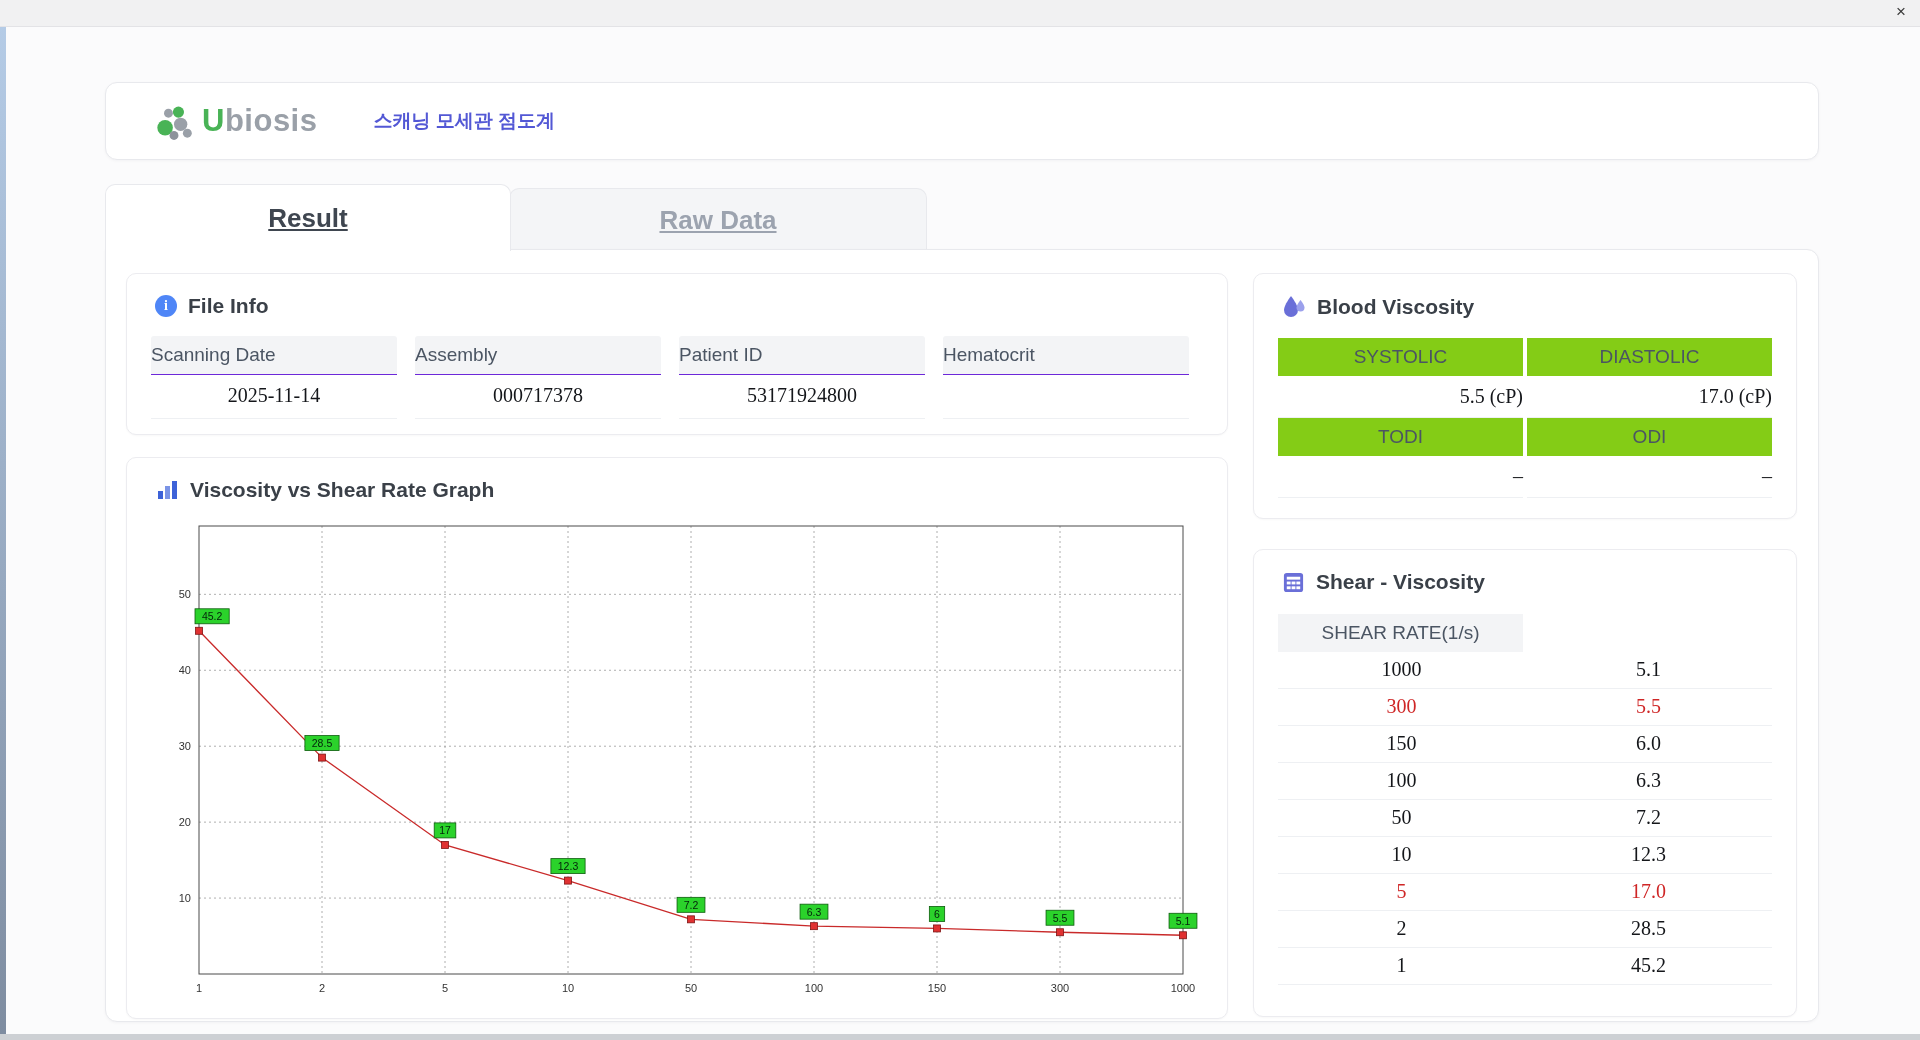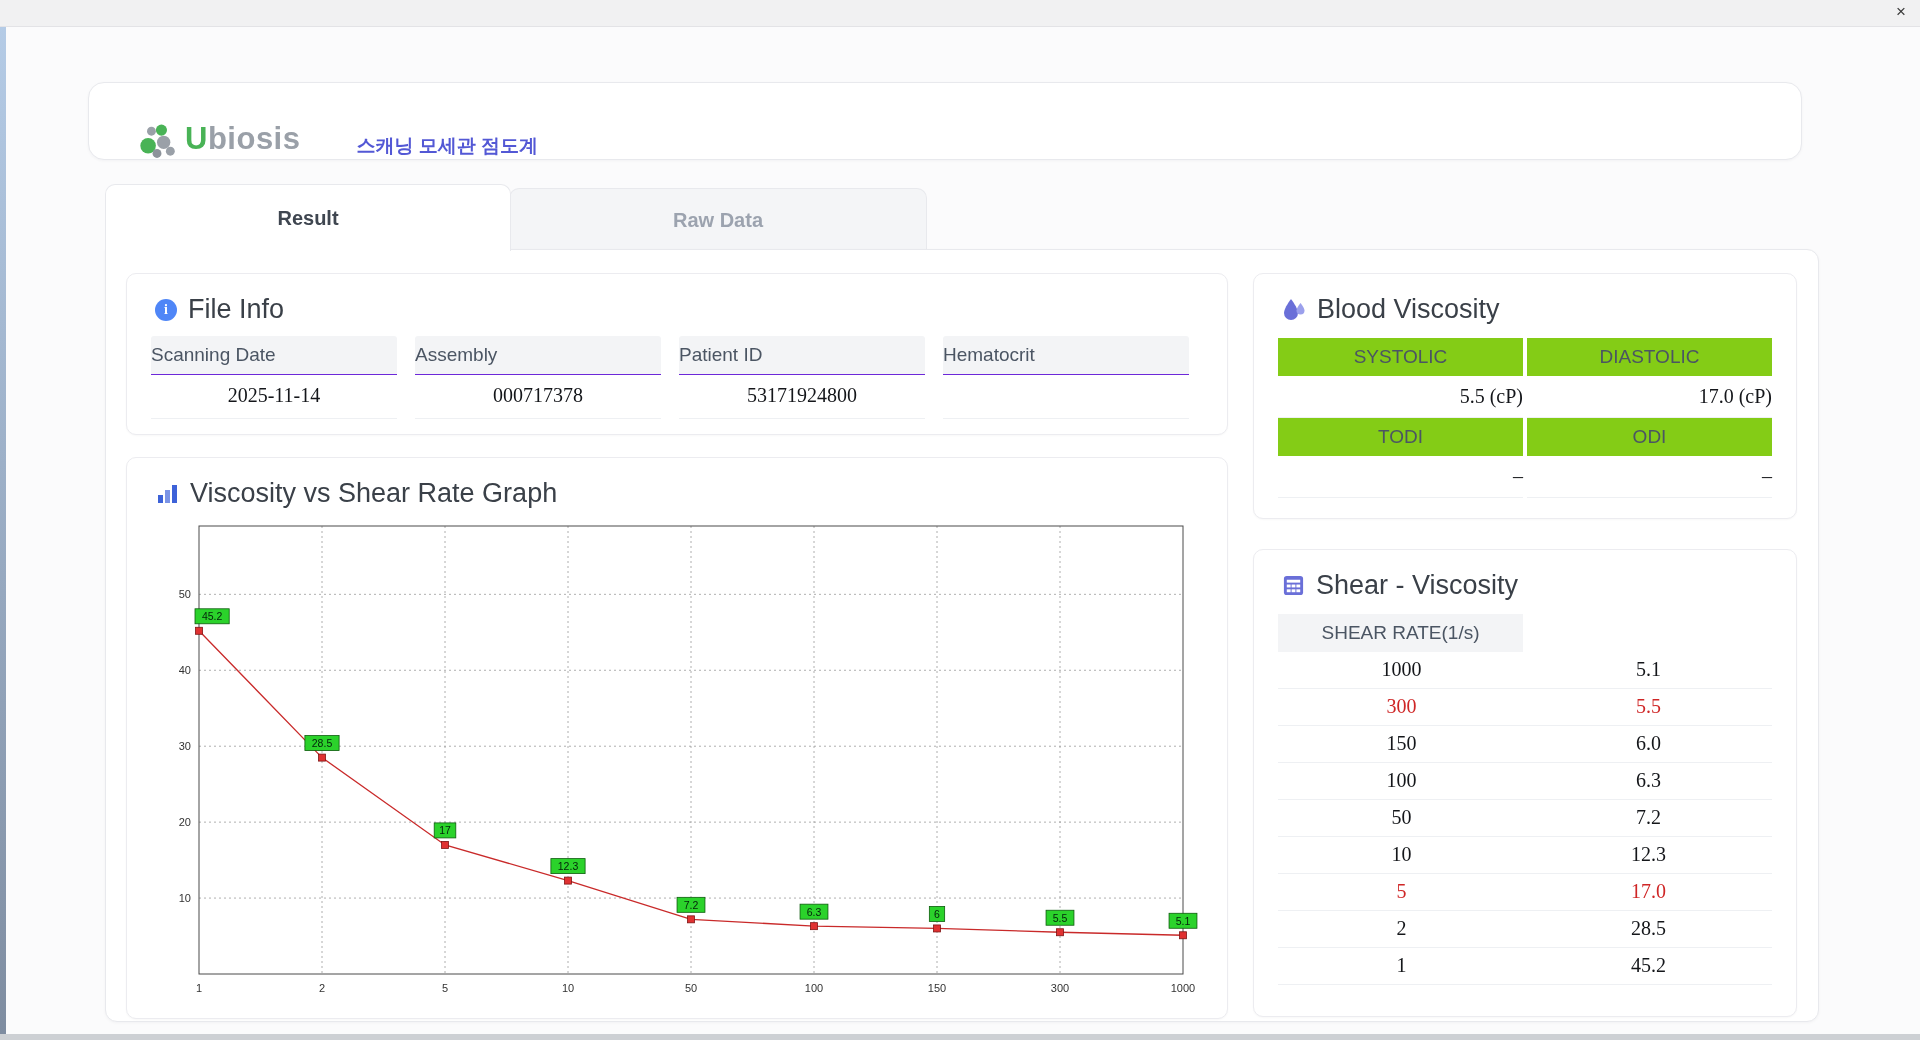--- a/index.html
+++ b/index.html
@@ -8,45 +8,45 @@
             border-bottom:1px solid #e3e3e6; }
   .close-x { position:absolute; right:14px; top:2px; font-size:17px; color:#3a3a3a; cursor:default; }
   .leftstrip { position:absolute; left:0; top:0; width:6px; height:100%;
                background:linear-gradient(#b6cde8,#7e8ca0); }
   .bottombar { position:absolute; left:0; bottom:0; right:0; height:6px; background:#cdd0d4; }
 
   .card { position:absolute; background:#fff; border:1px solid #e8e9ed; border-radius:12px;
           box-shadow:0 1px 3px rgba(16,24,40,.04); }
 
   
-  #header-card { left:88px; top:82px; width:1712px; height:76px; display:flex; align-items:flex-end;border-radius:16px; }
+  #header-card { left:105px; top:82px; width:1712px; height:76px; display:flex; align-items:center; }
   .logo-wrap { display:flex; align-items:center; margin-left:48px; }
   .brand { font-size:31px; font-weight:700; color:#9aa0a8; letter-spacing:.5px; margin-left:8px; }
   .brand .u { color:#49b356; }
   .app-title { margin-left:56px; font-size:19px; font-weight:700; color:#5358d5; }
 
   
   .tab { position:absolute; display:flex; align-items:center; justify-content:center;
-         border:1px solid #e8e9ed; border-bottom:none; border-radius:10px 10px 0 0; font-size:20px; }
+         border:1px solid #e8e9ed; border-bottom:none; border-radius:10px 10px 0 0; font-size:26px;text-decoration:underline; }
   #tab-result { left:105px; top:184px; width:404px; height:66px; background:#fff;
                 font-weight:700; color:#3f4650; z-index:3; }
   #tab-rawdata { left:509px; top:188px; width:416px; height:62px; background:#f4f5f7;
                  font-weight:600; color:#9ca3af; z-index:1; }
 
   #main-card { left:105px; top:249px; width:1712px; height:771px; border-radius:0 12px 12px 12px; z-index:2; }
 
   .inner-card { position:absolute; background:#fff; border:1px solid #ececf0; border-radius:10px;
                 box-shadow:0 1px 2px rgba(16,24,40,.03); }
   #file-info-card { left:20px; top:23px; width:1100px; height:160px; }
   #graph-card     { left:20px; top:207px; width:1100px; height:560px; }
   #blood-card     { left:1147px; top:23px; width:542px; height:244px; }
   #shear-card     { left:1147px; top:299px; width:542px; height:466px; }
 
   .card-head { display:flex; align-items:center; gap:11px; padding:20px 0 0 28px; }
-  .card-title { font-size:27px; font-weight:400; color:#3a4048; }
+  .card-title { font-size:21px; font-weight:700; color:#3a4048; }
 
   .info-circle { width:22px; height:22px; border-radius:50%; background:#4f86f7; color:#fff;
                  display:flex; align-items:center; justify-content:center;
                  font-size:14px; font-weight:700; font-family:"Liberation Serif", serif; }
 
   
   .fields { position:absolute; left:24px; top:62px; width:1052px; display:flex; gap:18px; }
   .field { width:246px; }
   .field-label { background:#f3f4f6; border-bottom:1px solid #6d28d9; border-radius:3px 3px 0 0;
                  text-align:left; padding:8px 0; font-size:19px; color:#4b5563; }

